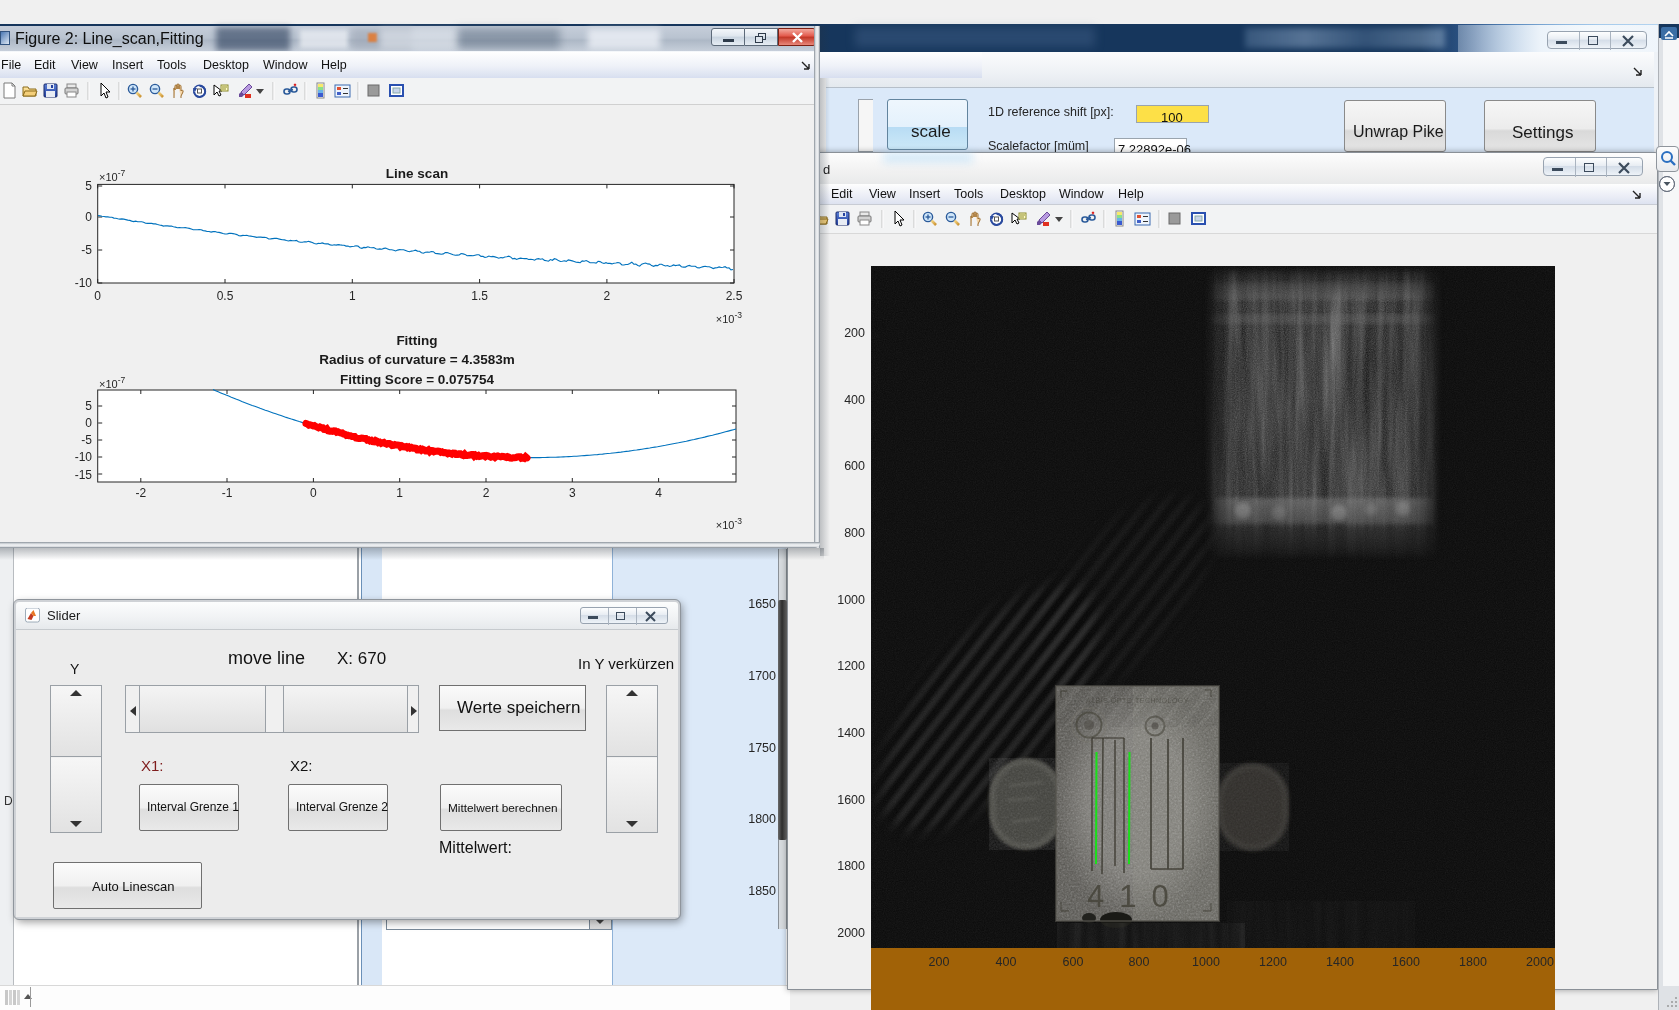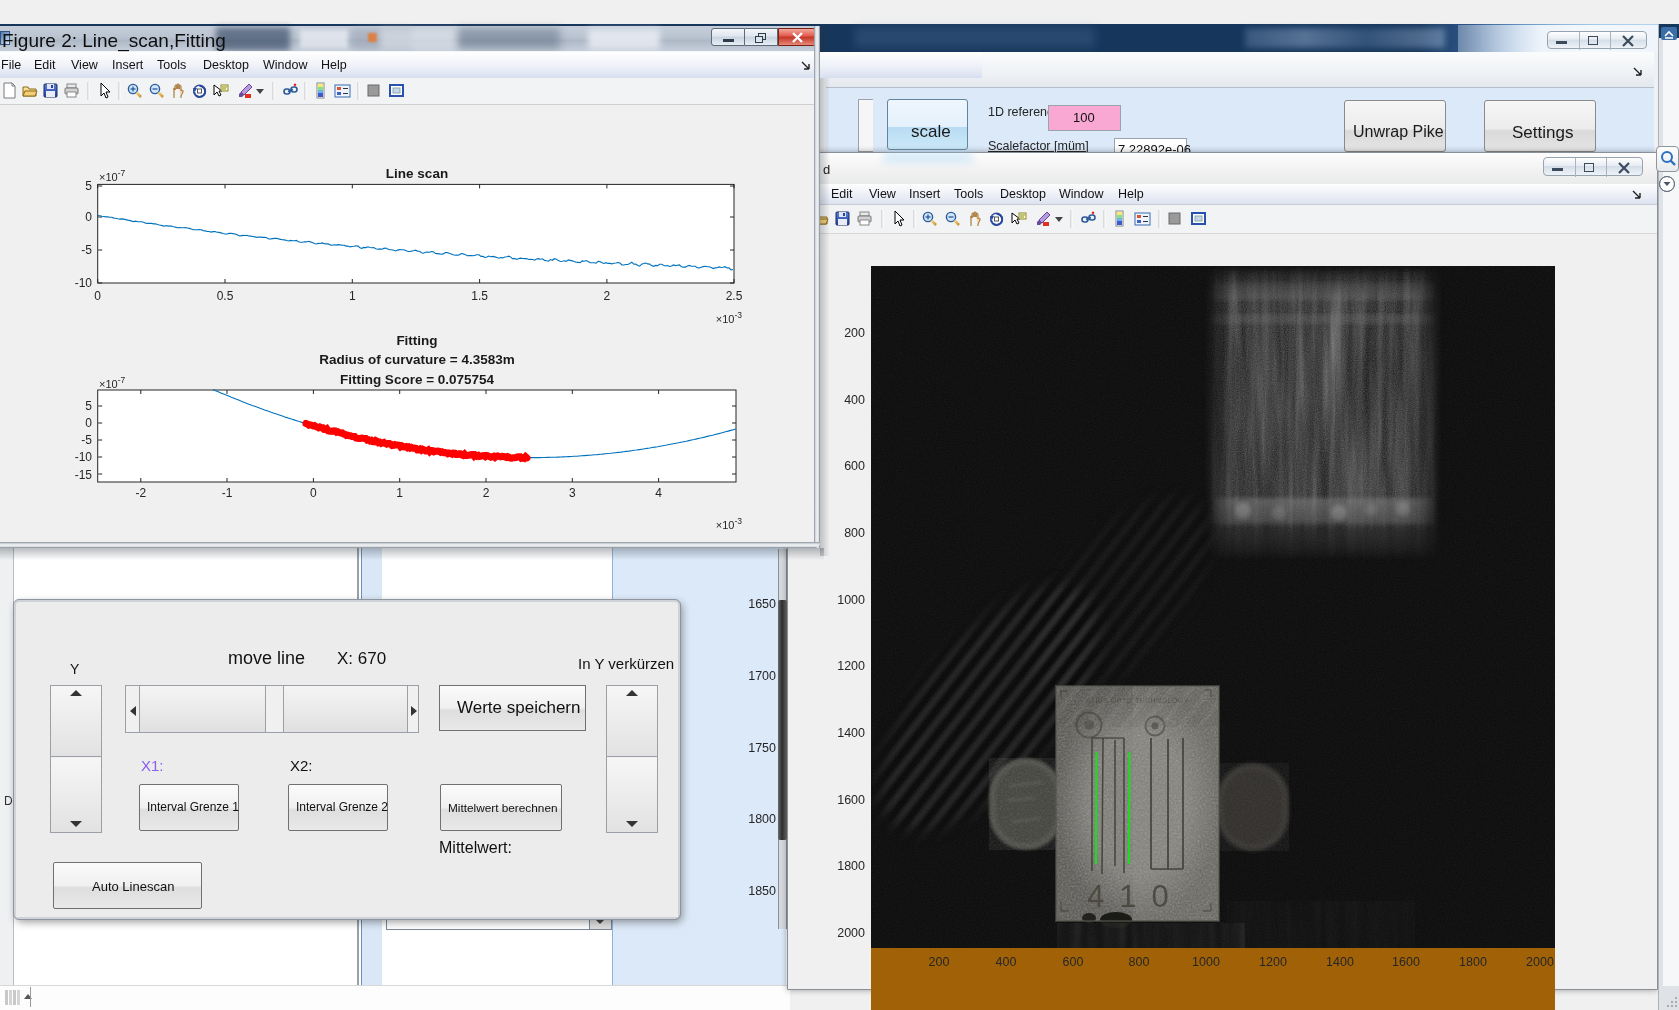--- a/index.html
+++ b/index.html
@@ -39,24 +39,24 @@
       <path d="M2 2 L9 9 M9 9 L9 4 M9 9 L4 9" stroke="#222" stroke-width="1.4" fill="none"></path>
     </svg>
 
 <div class="abs" style="left:826px;top:89px;width:828px;height:63px;background:#dbe9f9;"></div>
 <div class="abs" style="left:858px;top:99px;width:15px;height:53px;background:#f6f6f6;border:1px solid #9aa2ab;border-right:none;"></div>
 
 <div class="abs" style="left:887px;top:99px;width:81px;height:51px;border:1px solid #62849e;border-radius:3px;background:linear-gradient(180deg,#eef6fd 0%,#e4f1fc 55%,#b8dcf4 56%,#cde9f8 100%);">
   <div class="abs" style="left:23px;top:22px;font-size:17px;color:#1a1a1a;">scale</div>
 </div>
 <div class="lbl" style="left:988px;top:105px;font-size:12.5px;">1D reference shift [px]:</div>
-<div class="abs" style="left:1048px;top:105px;width:73px;height:26px;background:#f9a8d4;border:1px solid #9aa4ae;">
+<div class="abs" style="left:1136px;top:105px;width:73px;height:18px;background:#fde047;border:1px solid #9aa4ae;">
   <div class="abs" style="left:24px;top:4px;font-size:13px;color:#111;">100</div>
 </div>
-<div class="lbl" style="left:988px;top:139px;font-size:12.5px;text-decoration:underline;">Scalefactor [müm]</div>
+<div class="lbl" style="left:988px;top:139px;font-size:12.5px;">Scalefactor [müm]</div>
 <div class="abs" style="left:1114px;top:138px;width:73px;height:14px;background:#fff;border:1px solid #9aa4ae;border-bottom:none;">
   <div class="abs" style="left:3px;top:3px;font-size:13px;color:#111;">7.22892e-06</div>
 </div>
 
 <div class="abs" style="left:1344px;top:100px;width:102px;height:52px;border:1px solid #8a8a8a;border-radius:3px;background:linear-gradient(180deg,#f6f6f6,#ececec 55%,#d9d9d9 60%,#e6e6e6);">
   <div class="abs" style="left:8px;top:22px;font-size:16px;color:#1a1a1a;">Unwrap Pike</div>
 </div>
 <div class="abs" style="left:1484px;top:100px;width:112px;height:52px;border:1px solid #8a8a8a;border-radius:3px;background:linear-gradient(180deg,#f6f6f6,#ececec 55%,#d9d9d9 60%,#e6e6e6);">
   <div class="abs" style="left:27px;top:22px;font-size:17px;color:#1a1a1a;">Settings</div>
 </div>
@@ -405,21 +405,21 @@
   <div class="abs" style="left:0;top:0;width:820px;height:26px;background:linear-gradient(180deg,#c6ceda,#b9c3d0 45%,#adb8c6 55%,#c9d1dc);">
     <div class="abs" style="left:216px;top:1px;width:74px;height:24px;background:rgba(28,48,78,0.55);filter:blur(3px);"></div>
     <div class="abs" style="left:300px;top:4px;width:48px;height:18px;background:rgba(238,241,246,0.7);filter:blur(2px);"></div>
     <div class="abs" style="left:352px;top:2px;width:60px;height:22px;background:rgba(150,160,175,0.45);filter:blur(3px);"></div>
     <div class="abs" style="left:368px;top:7px;width:9px;height:9px;background:rgba(228,120,45,0.85);filter:blur(1px);"></div>
     <div class="abs" style="left:380px;top:3px;width:78px;height:20px;background:rgba(226,231,238,0.6);filter:blur(3px);"></div>
     <div class="abs" style="left:458px;top:2px;width:102px;height:21px;background:rgba(92,108,128,0.5);filter:blur(4px);"></div>
     <div class="abs" style="left:588px;top:3px;width:72px;height:20px;background:rgba(236,240,246,0.8);filter:blur(3px);"></div>
     <div class="abs" style="left:0;top:25px;width:820px;height:1px;background:#f4f7fa;"></div>
     <div class="abs" style="left:0px;top:5px;width:10px;height:14px;background:linear-gradient(135deg,#4b78b4,#dce6f2);border:1px solid #31537f;"></div>
-    <div class="abs" style="left:2px;top:4px;font-size:19px;color:#0e0e0e;">Figure 2: Line_scan,Fitting</div>
+    <div class="abs" style="left:15px;top:4px;font-size:16px;color:#0e0e0e;">Figure 2: Line_scan,Fitting</div>
 
     <div class="abs" style="left:711px;top:2px;width:34px;height:18px;background:linear-gradient(180deg,#f4f7fa,#dfe6ee 45%,#c9d4e0 50%,#e6edf4);border:1px solid #5d6a79;border-radius:3px 0 0 3px;">
       <div class="abs" style="left:11px;top:10px;width:11px;height:3px;background:#2e3b4a;"></div>
     </div>
     <div class="abs" style="left:745px;top:2px;width:33px;height:18px;background:linear-gradient(180deg,#f4f7fa,#dfe6ee 45%,#c9d4e0 50%,#e6edf4);border:1px solid #5d6a79;border-left:none;">
       <div class="abs" style="left:13px;top:4px;width:8px;height:7px;border:1.3px solid #2e3b4a;"></div>
       <div class="abs" style="left:10px;top:7px;width:8px;height:7px;border:1.3px solid #2e3b4a;background:#dde4ec;"></div>
     </div>
     <div class="abs" style="left:778px;top:2px;width:38px;height:18px;background:linear-gradient(180deg,#f2a99e,#e2574a 45%,#c13525 50%,#e8897b);border:1px solid #7c2013;border-radius:0 3px 3px 0;">
       <svg width="38" height="18">
@@ -647,20 +647,38 @@
 <path d="M306.0 318.5 L307.4 319.1 L308.8 320.2 L310.2 319.8 L311.6 320.3 L312.9 320.8 L314.3 320.5 L315.7 321.5 L317.1 322.1 L318.5 322.8 L319.9 322.0 L321.3 322.7 L322.7 322.7 L324.1 324.4 L325.5 324.6 L326.8 323.8 L328.2 325.9 L329.6 326.2 L331.0 326.1 L332.4 326.4 L333.8 325.9 L335.2 326.0 L336.6 327.3 L338.0 326.8 L339.4 327.4 L340.7 327.9 L342.1 327.8 L343.5 329.0 L344.9 329.3 L346.3 330.4 L347.7 330.1 L349.1 330.7 L350.5 330.8 L351.9 331.4 L353.3 331.4 L354.6 331.4 L356.0 333.0 L357.4 333.3 L358.8 333.4 L360.2 333.4 L361.6 333.1 L363.0 333.2 L364.4 333.6 L365.8 333.6 L367.2 335.1 L368.5 334.8 L369.9 335.9 L371.3 335.3 L372.7 336.7 L374.1 336.8 L375.5 335.5 L376.9 336.2 L378.3 337.7 L379.7 337.2 L381.1 338.4 L382.4 337.7 L383.8 337.4 L385.2 338.6 L386.6 339.2 L388.0 338.5 L389.4 338.5 L390.8 339.2 L392.2 340.6 L393.6 340.4 L395.0 339.6 L396.3 340.0 L397.7 340.0 L399.1 340.2 L400.5 341.8 L401.9 340.9 L403.3 341.8 L404.7 341.9 L406.1 341.6 L407.5 342.8 L408.9 342.0 L410.2 343.1 L411.6 342.4 L413.0 343.2 L414.4 343.0 L415.8 343.3 L417.2 344.8 L418.6 344.7 L420.0 344.0 L421.4 345.3 L422.8 344.3 L424.1 344.8 L425.5 345.8 L426.9 345.7 L428.3 344.9 L429.7 346.7 L431.1 345.5 L432.5 345.7 L433.9 346.8 L435.3 346.2 L436.7 346.3 L438.0 346.1 L439.4 346.3 L440.8 347.4 L442.2 346.9 L443.6 347.7 L445.0 347.5 L446.4 347.8 L447.8 348.8 L449.2 348.1 L450.6 348.5 L451.9 349.1 L453.3 348.0 L454.7 348.1 L456.1 349.6 L457.5 349.6 L458.9 348.7 L460.3 348.7 L461.7 349.9 L463.1 350.4 L464.5 349.1 L465.8 350.6 L467.2 350.6 L468.6 350.2 L470.0 350.0 L471.4 349.6 L472.8 349.6 L474.2 351.3 L475.6 350.1 L477.0 351.1 L478.4 350.4 L479.7 351.5 L481.1 351.2 L482.5 350.7 L483.9 350.6 L485.3 351.6 L486.7 350.6 L488.1 350.9 L489.5 351.6 L490.9 352.2 L492.3 351.8 L493.6 351.3 L495.0 352.5 L496.4 351.3 L497.8 351.0 L499.2 351.5 L500.6 351.9 L502.0 351.3 L503.4 351.5 L504.8 351.9 L506.2 352.4 L507.5 351.6 L508.9 352.1 L510.3 353.1 L511.7 353.2 L513.1 352.7 L514.5 352.8 L515.9 352.6 L517.3 351.9 L518.7 351.7 L520.1 351.7 L521.4 353.3 L522.8 352.9 L524.2 353.4 L525.6 351.7 L527.0 352.9" fill="none" stroke="#ff0000" stroke-width="7" stroke-linecap="round"></path>
 </svg>
       </div>
 
   <div class="abs" style="left:814px;top:0;width:6px;height:522px;background:linear-gradient(90deg,#858d96,#e4e7ea 30%,#eef0f2 70%,#79828c);"></div>
   <div class="abs" style="left:0;top:516px;width:820px;height:6px;background:linear-gradient(180deg,#8a929b,#e4e7ea 35%,#eef0f2 70%,#79828c);border-radius:0 0 5px 0;"></div>
 </div>
 
 <div class="abs" id="sliderwin" style="left:14px;top:600px;width:666px;height:319px;background:#ececec;border:2px solid #cfd2d6;outline:1px solid #8f959c;border-radius:5px;box-shadow:2px 3px 9px rgba(0,0,0,0.4);">
 
+  <div class="abs" style="left:0;top:0;width:662px;height:28px;background:linear-gradient(180deg,#fcfdfd,#f0f2f4 60%,#e6e9ec);border-radius:4px 4px 0 0;border-bottom:1px solid #c6cace;">
+    <svg class="abs" style="left:9px;top:6px;" width="15" height="15" viewBox="0 0 14 15">
+      <rect x="0" y="0" width="14" height="14" rx="2" fill="#ffffff" stroke="#8899aa" stroke-width="0.8"></rect>
+      <polygon points="2,11 5.5,5 8,8 6,12" fill="#c23b22"></polygon>
+      <polygon points="5.5,5 8,2 10.5,8 8,8" fill="#e87722"></polygon>
+    </svg>
+    <div class="abs" style="left:31px;top:6px;font-size:13px;color:#1a1a1a;">Slider</div>
+
+    <div class="abs" style="left:564px;top:5px;width:88px;height:17px;background:linear-gradient(180deg,#fdfefe,#e8edf3 45%,#d6dee8 50%,#eef3f8);border:1px solid #98a3b0;border-radius:3px;">
+      <div class="abs" style="left:7px;top:8px;width:10px;height:3px;background:#3c4b5c;"></div>
+      <div class="abs" style="left:35px;top:4px;width:9px;height:8px;border:1.5px solid #3c4b5c;"></div>
+      <svg class="abs" style="left:59px;top:2px;" width="22" height="13">
+            <path d="M6 2 L15 11 M15 2 L6 11" stroke="#3c4b5c" stroke-width="2"></path>
+          </svg>
+      <div class="abs" style="left:27px;top:0;width:1px;height:17px;background:#aab4c0;"></div>
+      <div class="abs" style="left:55px;top:0;width:1px;height:17px;background:#aab4c0;"></div>
+    </div>
+  </div>
 
   <div class="abs" style="left:0;top:29px;width:662px;height:286px;background:#ececec;">
     <div class="abs" style="left:54px;top:30px;font-size:14px;color:#111;">Y</div>
     <div class="abs" style="left:212px;top:17px;font-size:18px;color:#111;">move line</div>
     <div class="abs" style="left:321px;top:18px;font-size:17px;color:#111;">X: 670</div>
     <div class="abs" style="left:562px;top:24px;font-size:15px;color:#111;">In Y verkürzen</div>
 
     <div class="abs" style="left:34px;top:54px;width:52px;height:148px;border:1px solid #9aa0a6;background:#f0f0f0;">
       <div class="abs" style="left:0px;top:0px;width:50px;height:71px;background:linear-gradient(180deg,#f6f6f6,#e2e2e2);border-bottom:1px solid #9aa0a6;">
         <svg class="abs" style="left:17px;top:3px;" width="16" height="10">
@@ -694,21 +712,21 @@
       <div class="abs" style="left:13px;top:0px;width:127px;height:46px;background:linear-gradient(180deg,#f4f4f4,#e0e0e0);border-right:1px solid #9aa0a6;border-left:1px solid #9aa0a6;"></div>
       <div class="abs" style="left:157px;top:0px;width:125px;height:46px;background:linear-gradient(180deg,#f4f4f4,#e0e0e0);border-right:1px solid #9aa0a6;border-left:1px solid #9aa0a6;"></div>
       <svg class="abs" style="left:283px;top:19px;" width="10" height="12">
             <path d="M2 1 L8 6 L2 11 Z" fill="#333"></path>
           </svg>
     </div>
 
     <div class="abs" style="left:423px;top:54px;width:147px;height:46px;border:1px solid #707070;background:linear-gradient(180deg,#fbfbfb,#f0f0f0 50%,#dedede 55%,#e9e9e9);">
       <div class="abs" style="left:17px;top:12px;font-size:17px;color:#111;">Werte speichern</div>
     </div>
-    <div class="abs" style="left:125px;top:126px;font-size:15px;color:#8b5cf6;">X1:</div>
+    <div class="abs" style="left:125px;top:126px;font-size:15px;color:#7f1d1d;">X1:</div>
     <div class="abs" style="left:274px;top:126px;font-size:15px;color:#111;">X2:</div>
     <div class="abs" style="left:123px;top:153px;width:100px;height:47px;border:1px solid #707070;border-radius:2px;background:linear-gradient(180deg,#fbfbfb,#f0f0f0 50%,#dedede 55%,#e9e9e9);">
       <div class="abs" style="left:7px;top:15px;font-size:12px;color:#111;">Interval Grenze 1</div>
     </div>
     <div class="abs" style="left:272px;top:153px;width:100px;height:47px;border:1px solid #707070;border-radius:2px;background:linear-gradient(180deg,#fbfbfb,#f0f0f0 50%,#dedede 55%,#e9e9e9);">
       <div class="abs" style="left:7px;top:15px;font-size:12px;color:#111;">Interval Grenze 2</div>
     </div>
     <div class="abs" style="left:424px;top:153px;width:122px;height:47px;border:1px solid #707070;border-radius:2px;background:linear-gradient(180deg,#fbfbfb,#f0f0f0 50%,#dedede 55%,#e9e9e9);">
       <div class="abs" style="left:7px;top:16px;font-size:11.8px;color:#111;">Mittelwert berechnen</div>
     </div>

